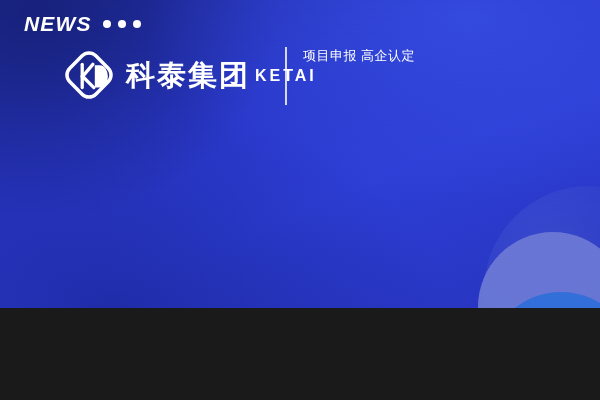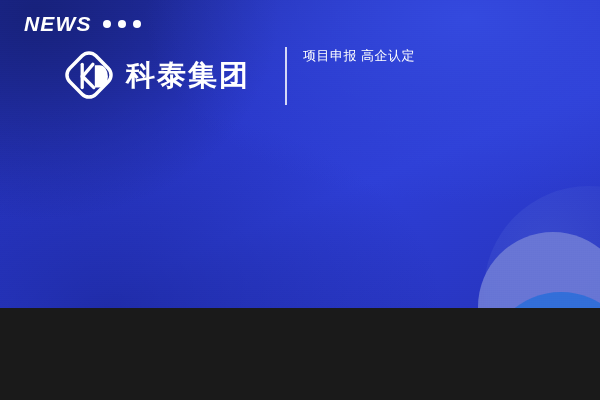--- a/index.html
+++ b/index.html
@@ -220,20 +220,21 @@
           <path d="M25 34 L36 21"></path>
           <path d="M25 33 L37 45"></path>
         </g>
         <path d="M38 22 L38 45 L43 45 A8.5 11.5 0 0 0 43 22 Z" fill="#ffffff"></path>
       </svg>
     </span>
     <span class="logo-word">
       <span class="logo-cn">科泰集团</span>
       <span class="logo-en-row">
         <span class="rule"></span>
+        <span class="logo-en">KETAI</span>
         <span class="rule"></span>
       </span>
     </span>
   </div>
 
   <div class="logo-divider"></div>
 
   <div class="slogan">
     <div class="slogan-sub">项目申报 高企认定</div>
   </div>

